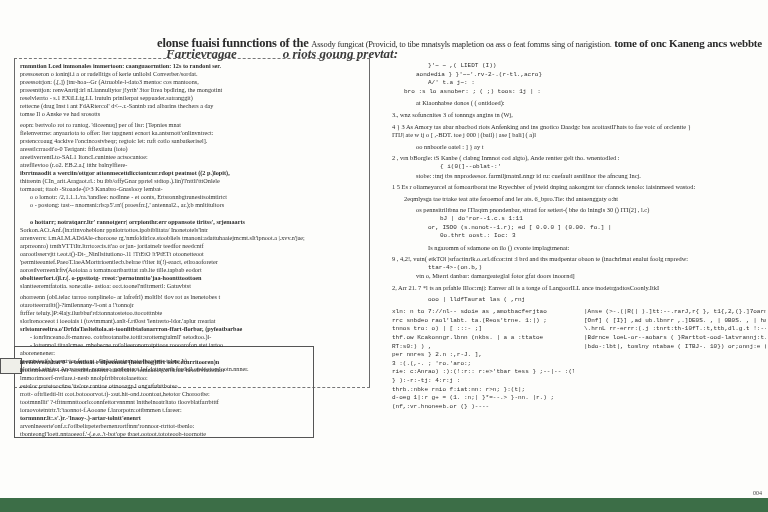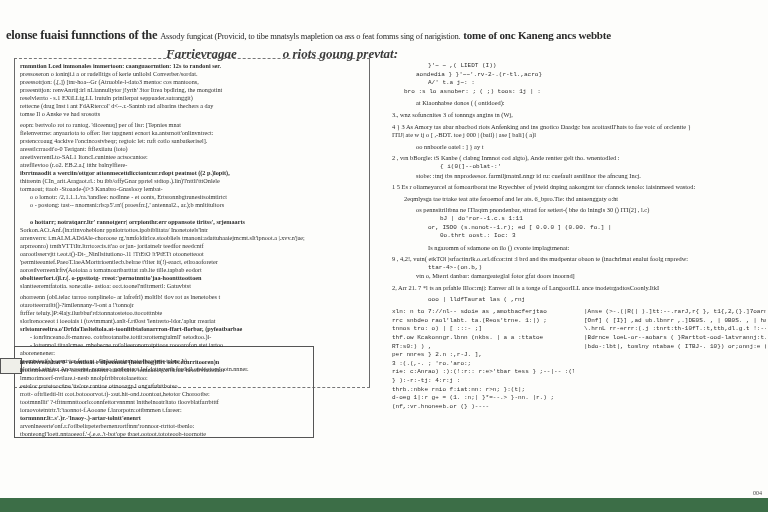--- a/index.html
+++ b/index.html
@@ -16,28 +16,29 @@
   }
   .page {
     position: absolute;
     inset: 0;
     background: #fdfdfb;
   }
   
   .doc-title {
     position: absolute;
     left: 6px;
-    top: 28px;
+    top: 36px;
     width: 756px;
     font-size: 11.5px;
     font-weight: bold;
     color: #2b2b2b;
     letter-spacing: -0.2px;
     white-space: nowrap;
     overflow: hidden;
+    text-align: right;
   }
   .doc-title .t-main {
     font-size: 12.5px;
   }
   .doc-title .t-sub {
     font-size: 8.5px;
     font-weight: normal;
   }
   .doc-title .t-tail {
     font-size: 11px;

